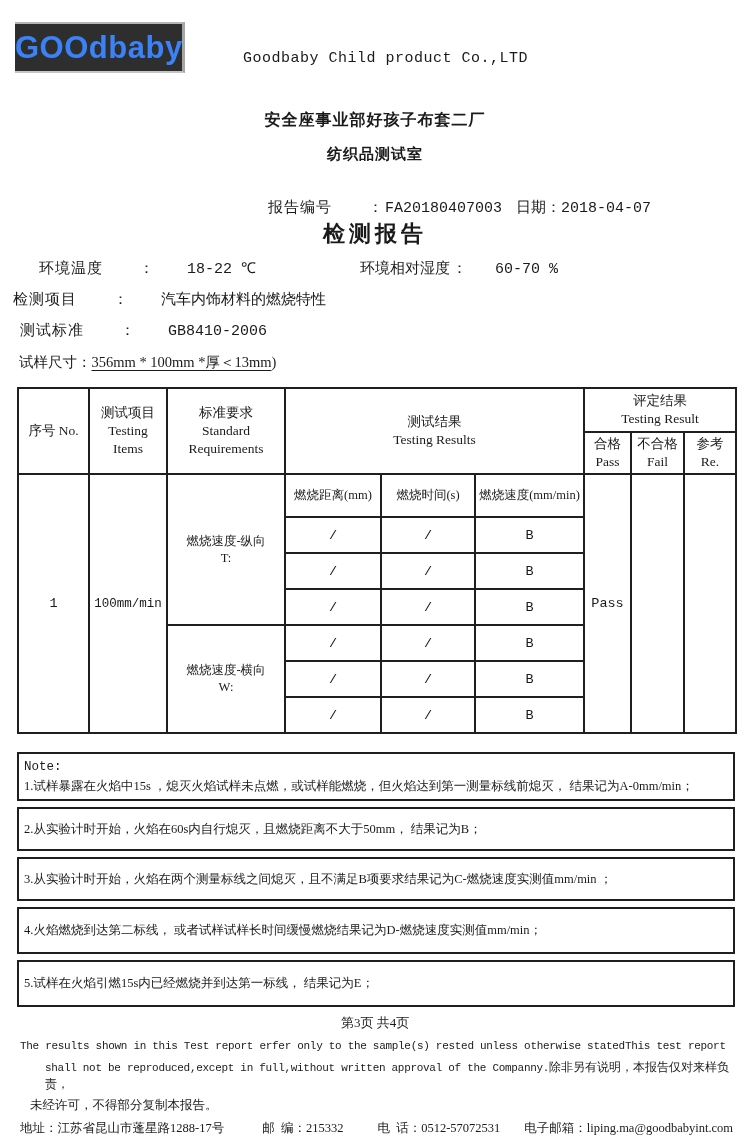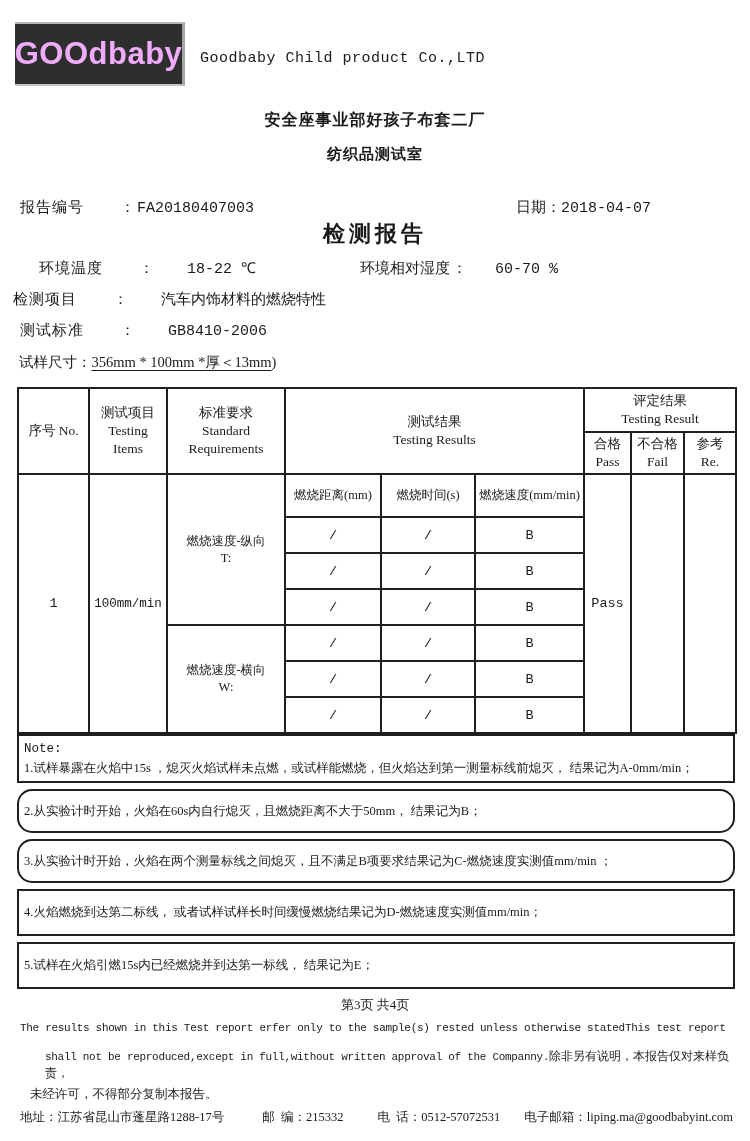--- a/index.html
+++ b/index.html
@@ -6,41 +6,41 @@
   .page {
     position:relative; width:750px; height:1141px; background:#ffffff;
     font-family:"Liberation Serif","DejaVu Serif",serif; color:#1a1a1a;
     overflow:hidden;
   }
   .mono { font-family:"Liberation Mono","DejaVu Sans Mono",monospace; }
 
   
   .header { position:relative; padding-top:22px; height:68px; }
   .logo {
-    position:absolute; left:15px; top:22px; width:170px; height:64px;
-    background:#2e2e2e; color:#f0abfc;
+    position:absolute; left:15px; top:22px; width:170px; height:51px;
+    background:#2e2e2e; color:#3b82f6;
     border-top:2px solid #b5b5b5; border-right:3px solid #a5a5a5; border-bottom:2px solid #c5c5c5;
-    display:flex; align-items:center; justify-content:center;
+    display:flex; align-items:center; 
     font-family:"Liberation Sans","DejaVu Sans",sans-serif; font-size:31px; font-weight:600;
     letter-spacing:0.5px; box-sizing:border-box;
   }
   .company-name {
-    position:absolute; left:185px; right:164px; top:50px; 
-    font-size:15px; letter-spacing:0.5px;margin-left:15px;
+    position:absolute; left:185px; right:164px; top:50px; text-align:center;
+    font-size:15px; letter-spacing:0.5px;
   }
   .dept { text-align:center; margin-top:20px; font-size:16px; font-weight:700; letter-spacing:1px; }
   .lab  { text-align:center; margin-top:14px; font-size:15px; font-weight:700; letter-spacing:1px; }
 
   
   .info { position:relative; }
   .irow { position:relative; display:flex; align-items:baseline; padding-left:20px; font-size:15px; }
   .irow .lbl  { display:inline-block; width:100px; letter-spacing:1px; }
   .irow .col  { display:inline-block; width:48px; }
   .irow .col-tight { display:inline-block; width:17px; }
-  .row-report { margin-top:34px; }
+  .row-report { margin-top:34px;justify-content:center; }
   .date { position:absolute; left:516px; top:0; font-size:15px; }
   .doc-title { text-align:center; margin-top:2px; font-size:22px; font-weight:700; letter-spacing:4px; }
   .row-env { margin-top:8px;margin-left:19px; }
   .row-env .val1 { display:inline-block; width:173px; }
   .row-env .lbl2 { display:inline-block; width:92px; }
   .row-env .col2 { display:inline-block; width:43px; }
   .row-item { margin-top:12px;padding-left:13px; }
   .row-std  { margin-top:12px; }
   .spec { padding-left:19px; margin-top:13px; font-size:14.5px; }
   .spec .u { text-decoration:underline; text-underline-offset:3px; }
@@ -60,29 +60,29 @@
   tr.r3 td { height:41px; }
   tr.dr td { height:34px; }
   td.small { font-size:12.5px; }
 
   
   .note-box {
     margin-left:17px; width:718px; box-sizing:border-box;
     border:2px solid #1f1f1f; font-size:12.5px; padding:2px 5px;
     display:flex; flex-direction:column; justify-content:center; line-height:1.5;
   }
-  .nb1 { margin-top:0; height:49px; }
-  .nb  { margin-top:6px; height:44px;border-radius:15px; }
+  .nb1 { margin-top:18px; height:49px; }
+  .nb  { margin-top:6px; height:44px; }
   .nb4 { margin-top:6px; height:47px; }
 
   .page-info { text-align:center; margin-top:7px; font-size:13px; }
 
   
   .f-en1 { margin:8px 0 0 20px; font-size:11px; letter-spacing:-0.3px; }
-  .f-mix { margin:14px 0 0 45px; font-size:12px; }
+  .f-mix { margin:7px 0 0 45px; font-size:12px; }
   .f-mix .en { font-size:11px; letter-spacing:-0.3px; }
   .f-cn3 { margin:4px 0 0 30px; font-size:12.5px; }
   .addr-row { display:flex; margin:6px 0 0 20px; font-size:12.5px; white-space:pre; }
   .addr-row .s1 { margin-right:38px; }
   .addr-row .s2 { margin-right:34px; }
   .addr-row .s3 { margin-right:24px; }
 </style>
 </head>
 <body>
 

